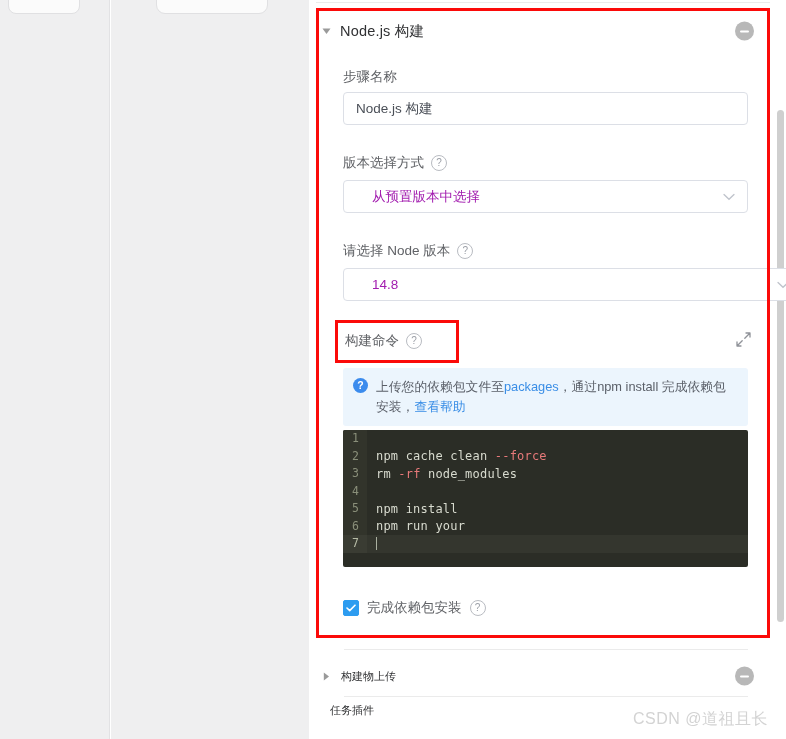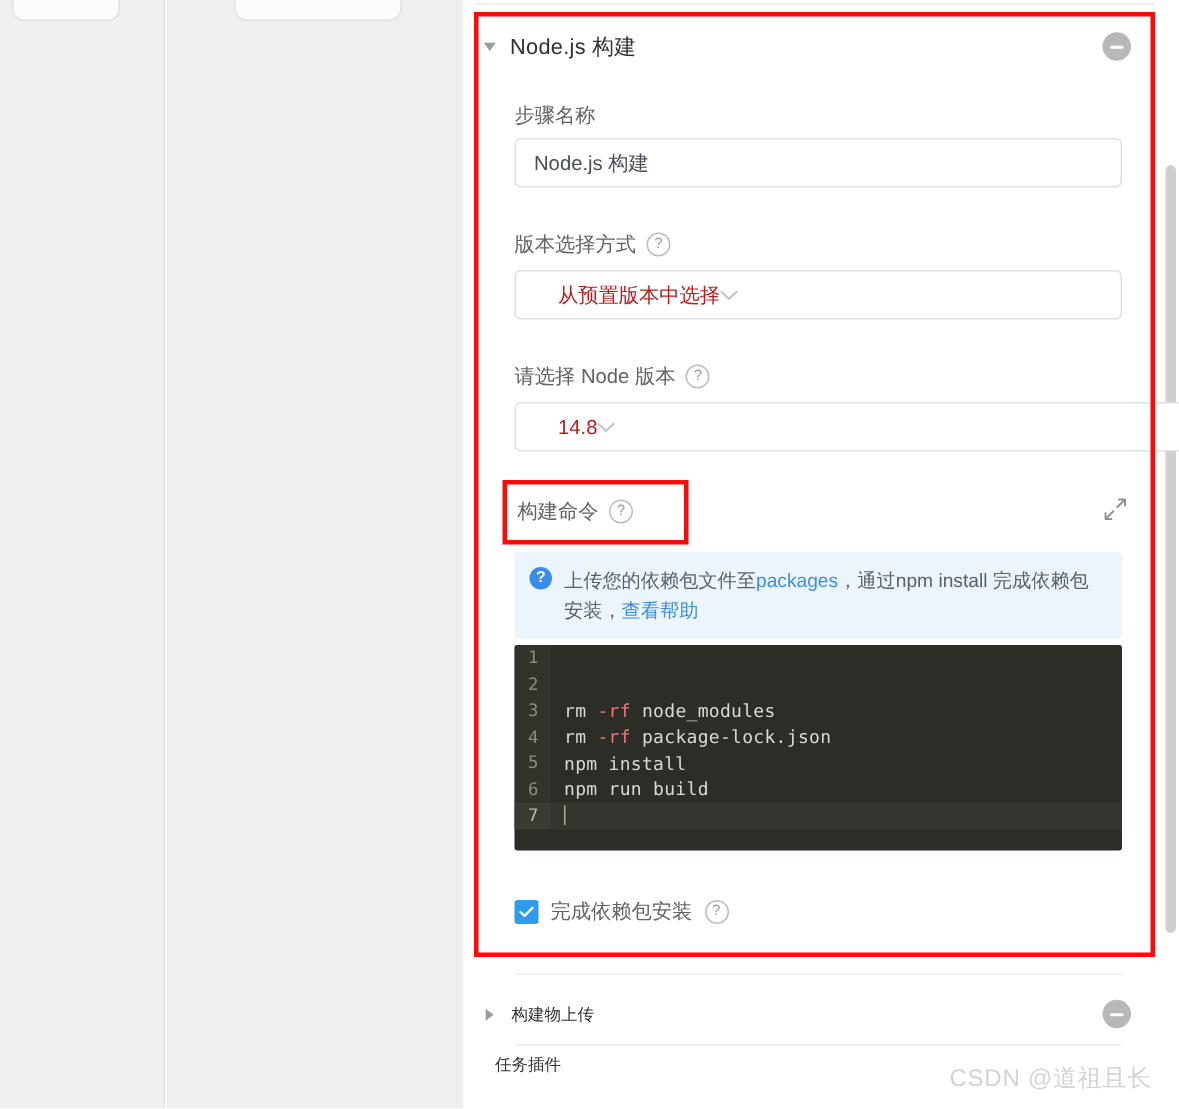--- a/index.html
+++ b/index.html
@@ -168,21 +168,22 @@
     border-radius: 4px;
     background: #ffffff;
     display: flex;
     align-items: center;
     padding: 0 12px;
     box-sizing: border-box;
     font-size: 13.5px;
     color: #4a4f57;
   }
   .select-box {
-    color: #b91c1c;
+    justify-content: space-between;
+    color: #a21caf;
     padding-left: 28px;
   }
   .chev {
     color: #c0c4cc;
     display: flex;
     align-items: center;
   }
 
   
   .expand-icon {
@@ -405,36 +406,36 @@
     <span>上传您的依赖包文件至</span><a class="info-link" href="#">packages</a><span>，通过npm install 完成依赖包安装，</span><a class="info-link" href="#">查看帮助</a>
   </div>
 </div>
 
 <div class="code-editor" id="code-editor" style="position:absolute; left:343px; top:430px; width:405px;">
     <div class="code-line">
       <span class="gutter">1</span>
     </div>
     <div class="code-line">
       <span class="gutter">2</span>
+      <span class="code-content"><span class="tok-plain">npm cache clean </span><span class="tok-flag">--force</span></span>
     </div>
     <div class="code-line">
       <span class="gutter">3</span>
       <span class="code-content"><span class="tok-plain">rm </span><span class="tok-flag">-rf</span><span class="tok-plain"> node_modules</span></span>
     </div>
     <div class="code-line">
       <span class="gutter">4</span>
-      <span class="code-content"><span class="tok-plain">rm </span><span class="tok-flag">-rf</span><span class="tok-plain"> package-lock.json</span></span>
     </div>
     <div class="code-line">
       <span class="gutter">5</span>
       <span class="code-content"><span class="tok-plain">npm install</span></span>
     </div>
     <div class="code-line">
       <span class="gutter">6</span>
-      <span class="code-content"><span class="tok-plain">npm run build</span></span>
+      <span class="code-content"><span class="tok-plain">npm run your</span></span>
     </div>
     <div class="code-line active">
       <span class="gutter">7</span>
       <span class="code-content"><span class="caret"></span></span>
     </div>
   </div>
 
 <div class="checkrow" style="position:absolute; left:343px; top:599px;">
   <span class="checkbox">
     <svg width="10" height="8" viewBox="0 0 10 8">

